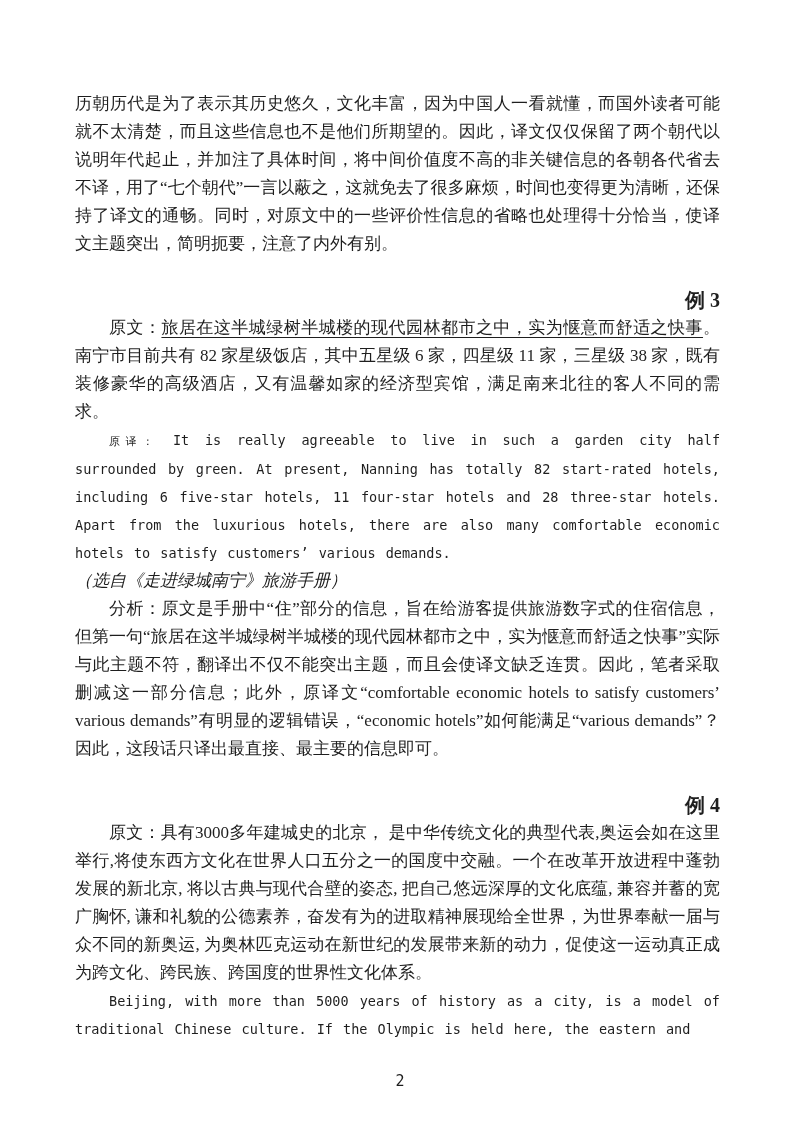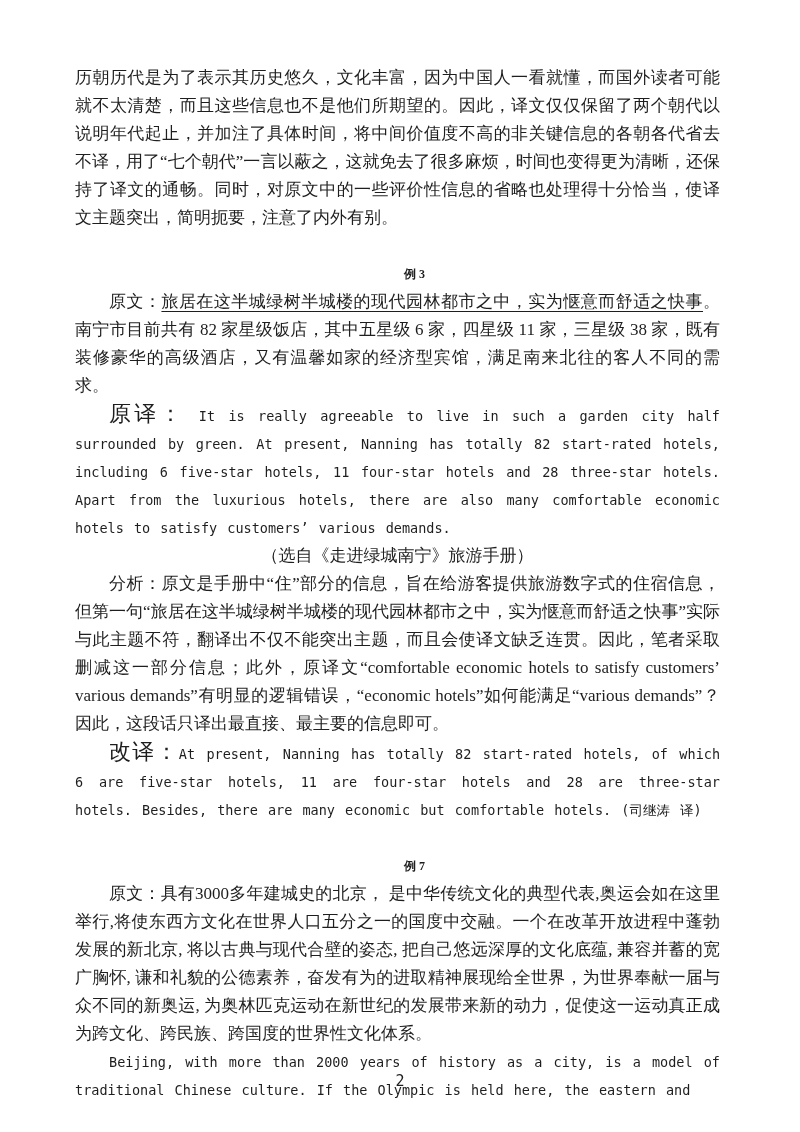--- a/index.html
+++ b/index.html
@@ -6,58 +6,59 @@
   body {
     width: 800px; height: 1132px;
     background: #ffffff;
     color: #1e1e1e;
     font-family: "Liberation Serif", "DejaVu Serif", serif;
     overflow: hidden;
     position: relative;
   }
   .page {
     position: absolute;
-    left: 75px; top: 64px;
+    left: 75px; top: 90px;
     width: 645px;
   }
   p {
     margin: 0;
     font-size: 17px;
     line-height: 28px;
     text-align: justify;
     word-break: break-word;
   }
   .indent { text-indent: 34px; }
   .ex-heading {
     margin: 28px 0 0 0;
-    font-size: 12px;
+    font-size: 20px;
     line-height: 28px;
     font-weight: bold;
     text-indent: 34px;
-    text-align: center;
+    text-align: right;
   }
   .bold-label { font-weight: normal; }
   .en {
     font-family: "DejaVu Sans Mono", "Liberation Mono", monospace;
     font-size: 13.5px;
     word-spacing: 2px;
     line-height: 28px;
   }
   .en .cjk-label {
     font-family: "Liberation Serif", "DejaVu Serif", serif;
-    font-size: 22px;
+    font-size: 11px;
     word-spacing: 0;
   }
   .label-gap { margin-right: 14px; }
   .underlined {
     text-decoration: underline;
     text-underline-offset: 4px;
   }
   .attribution {
-    text-align: center;
+    text-align: left;
+    font-style: italic;
   }
   .page-number {
     position: absolute;
     left: 0; right: 0;
     top: 1072px;
     text-align: center;
     font-size: 15px;
     font-family: "DejaVu Sans Mono", "Liberation Mono", monospace;
     color: #1e1e1e;
   }
@@ -72,23 +73,22 @@
   <p class="ex-heading">例 3</p>
 
   <p class="indent"><span class="bold-label">原文：</span><span class="underlined">旅居在这半城绿树半城楼的现代园林都市之中，实为惬意而舒适之快事</span><span>。南宁市目前共有 82 家星级饭店，其中五星级 6 家，四星级 11 家，三星级 38 家，既有装修豪华的高级酒店，又有温馨如家的经济型宾馆，满足南来北往的客人不同的需求。</span></p>
 
   <p class="indent en"><span class="cjk-label label-gap">原译：</span><span>It is really agreeable to live in such a garden city half surrounded by green. At present, Nanning has totally 82 start-rated hotels, including 6 five-star hotels, 11 four-star hotels and 28 three-star hotels. Apart from the luxurious hotels, there are also many comfortable economic hotels to satisfy customers’ various demands.</span></p>
 
   <p class="attribution">（选自《走进绿城南宁》旅游手册）</p>
 
   <p class="indent"><span class="cjk-label">分析：</span><span>原文是手册中“住”部分的信息，旨在给游客提供旅游数字式的住宿信息， 但第一句“旅居在这半城绿树半城楼的现代园林都市之中，实为惬意而舒适之快事”实际与此主题不符，翻译出不仅不能突出主题，而且会使译文缺乏连贯。因此，笔者采取删减这一部分信息；此外，原译文“comfortable economic hotels to satisfy customers’ various demands”有明显的逻辑错误，“economic hotels”如何能满足“various demands”？因此，这段话只译出最直接、最主要的信息即可。</span></p>
 
-  <p class="indent en"><span class="cjk-label">改译：</span><span>At present, Nanning has totally 82 start-rated hotels, of which 6 are five-star hotels, 11 are four-star hotels and 28 are three-star hotels. Besides, there are many economic but comfortable hotels. (司继涛 译)</span></p>
 
-  <p class="ex-heading">例 7</p>
+  <p class="ex-heading">例 4</p>
 
   <p class="indent"><span class="bold-label">原文：</span><span>具有3000多年建城史的北京， 是中华传统文化的典型代表,奥运会如在这里举行,将使东西方文化在世界人口五分之一的国度中交融。一个在改革开放进程中蓬勃发展的新北京, 将以古典与现代合壁的姿态, 把自己悠远深厚的文化底蕴, 兼容并蓄的宽广胸怀, 谦和礼貌的公德素养，奋发有为的进取精神展现给全世界，为世界奉献一届与众不同的新奥运, 为奥林匹克运动在新世纪的发展带来新的动力，促使这一运动真正成为跨文化、跨民族、跨国度的世界性文化体系。</span></p>
 
-  <p class="indent en"><span>Beijing, with more than 2000 years of history as a city, is a model of traditional Chinese culture. If the Olympic is held here, the eastern and</span></p>
+  <p class="indent en"><span>Beijing, with more than 5000 years of history as a city, is a model of traditional Chinese culture. If the Olympic is held here, the eastern and</span></p>
 
 </div>
 
 <div class="page-number">2</div>
 
 </body></html>

